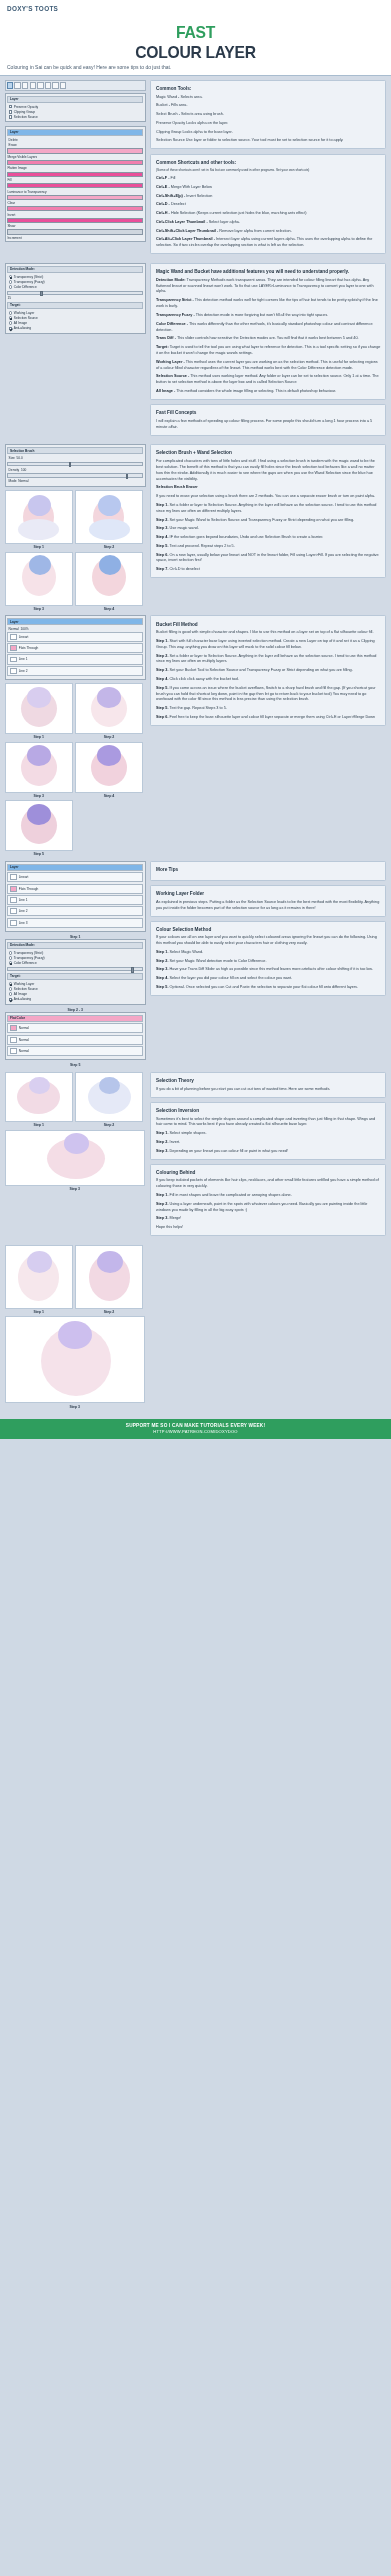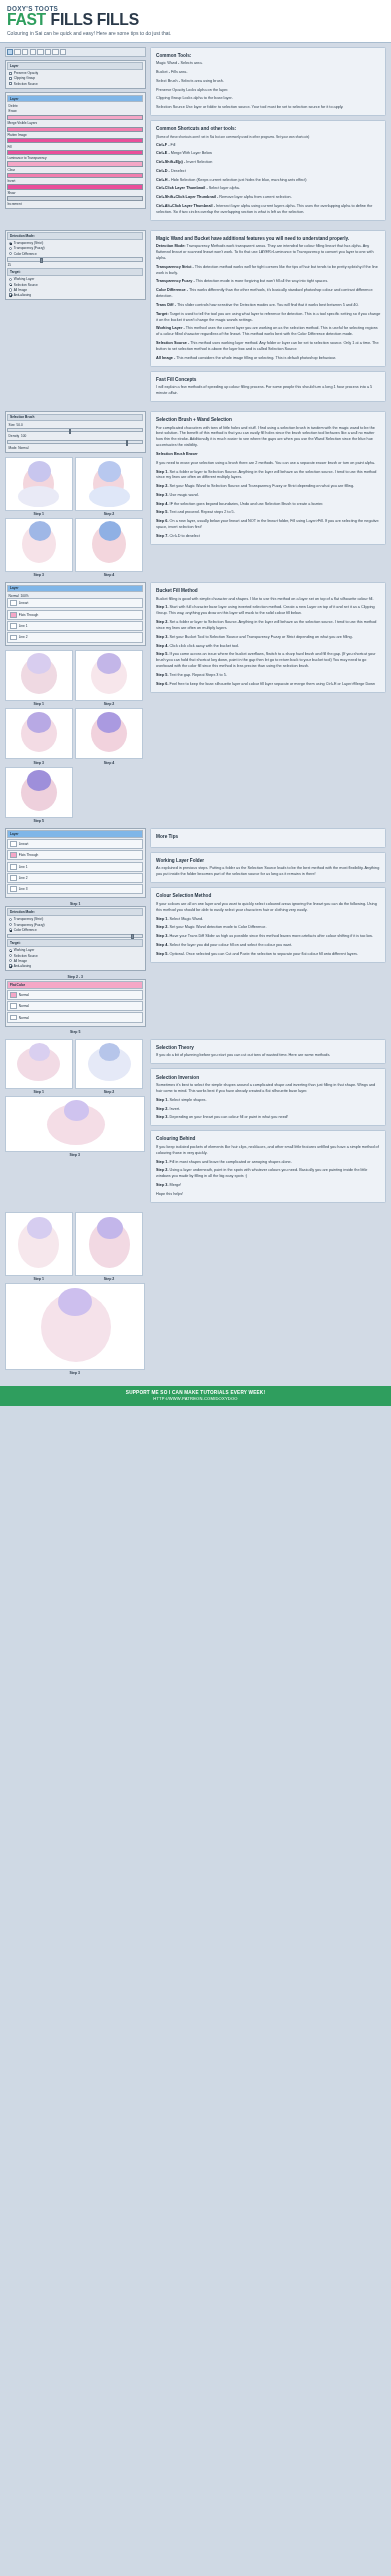--- a/index.html
+++ b/index.html
@@ -17,21 +17,21 @@
     background: #ffffff;
     padding: 4.7px 7px 5.8px 7px;
     border-bottom: 1.2px solid #a8bccf;
   }
   .brand {
     font-size: 6.4px;
     letter-spacing: 0.3px;
     color: #3c5a74;
     font-weight: bold;
   }
-  .title-row { display:flex; align-items:center; gap:4.7px; margin-top:0; }
+  .title-row { display:flex; align-items:center; gap:4.7px; margin-top:13px;flex-direction:column; }
   .title-main {
     font-size: 15.7px;
     font-weight: bold;
     color: #2f9e5e;
     letter-spacing: -0.3px;
     line-height: 1;
   }
   .title-sub {
     font-size: 15.7px;
     font-weight: bold;
@@ -196,21 +196,21 @@
 </style>
 </head>
 <body>
 
 <div class="page">
 
   <div class="header">
     <div class="brand">DOXY'S TOOTS</div>
     <div class="title-row">
       <span class="title-main">FAST</span>
-      <span class="title-sub">FILLS FILLS</span>
+      <span class="title-sub">COLOUR LAYER</span>
     </div>
     <div class="subtitle">Colouring in Sai can be quick and easy! Here are some tips to do just that.</div>
   </div>
 
   <div class="body-wrap">
 
     <div class="row">
       <div class="col-left">
         <div class="tools-strip">
           <div class="tool-ico sel"></div>

